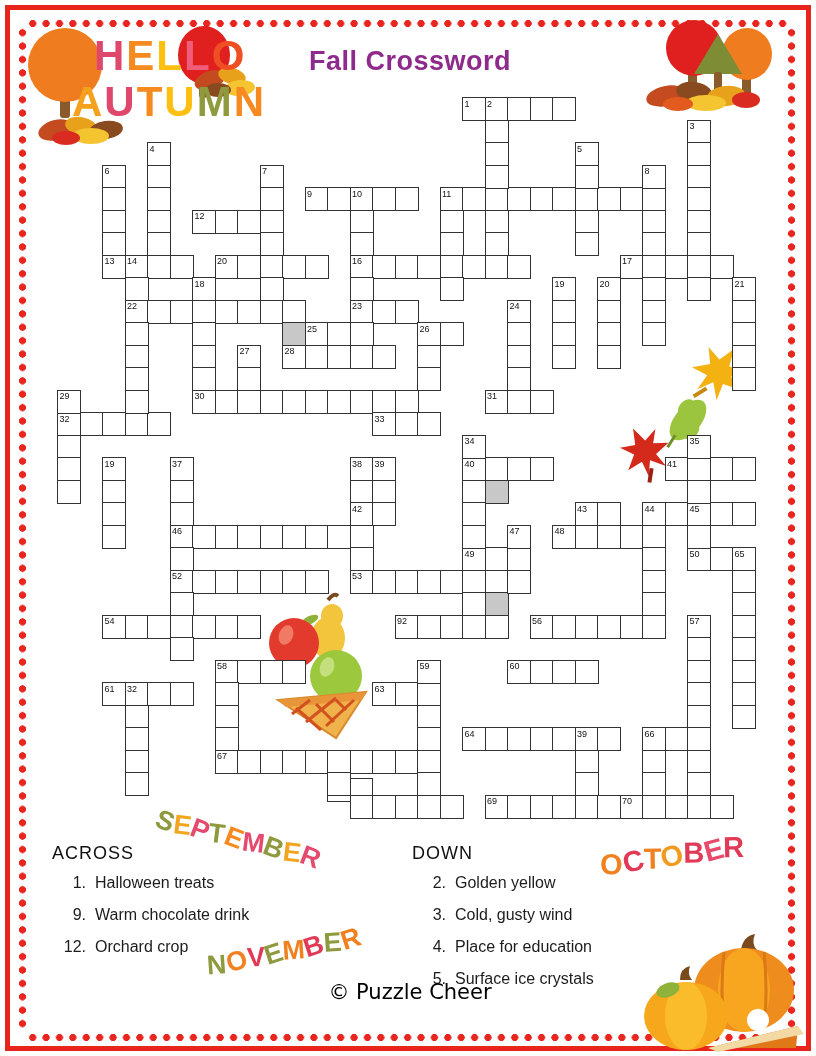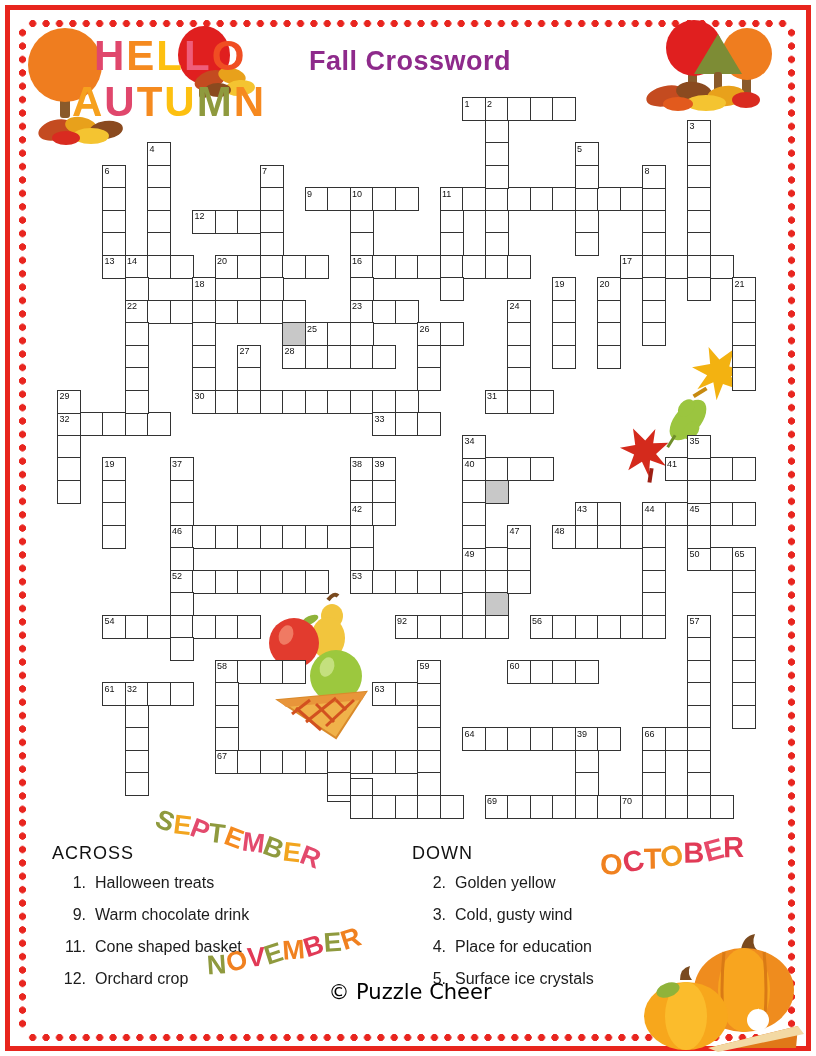--- a/index.html
+++ b/index.html
@@ -651,24 +651,20 @@
     <div>
         <div class="clue">
           <span class="n">1.</span>
           <span>Halloween treats</span>
         </div>
         <div class="clue">
           <span class="n">9.</span>
           <span>Warm chocolate drink</span>
         </div>
         <div class="clue">
-          <span class="n">11.</span>
-          <span>Cone shaped basket</span>
-        </div>
-        <div class="clue">
           <span class="n">12.</span>
           <span>Orchard crop</span>
         </div>
       </div>
   </div>
   <div id="down-clues" class="clues">
     <h3>DOWN</h3>
     <div>
         <div class="clue">
           <span class="n">2.</span>

